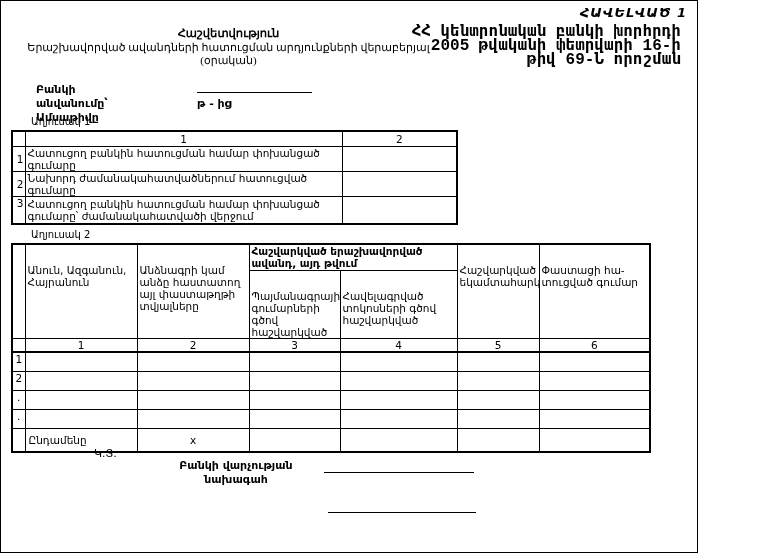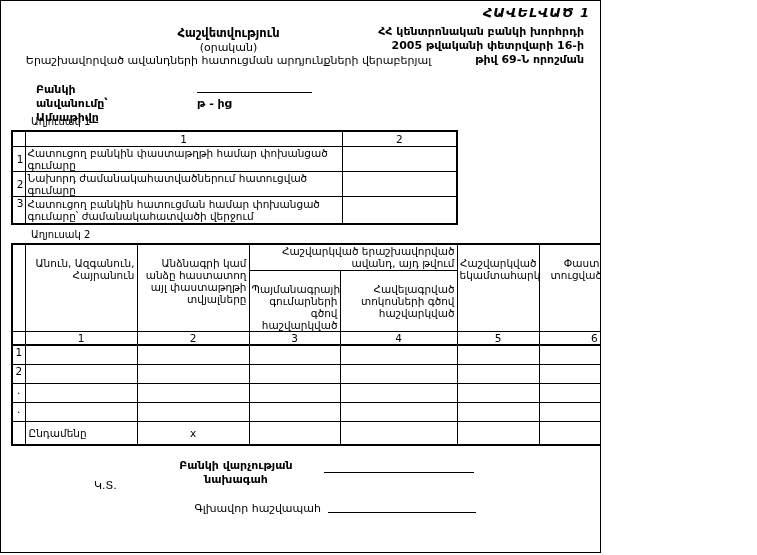--- a/index.html
+++ b/index.html
@@ -1,42 +1,42 @@
 <!DOCTYPE html>
 <html><head>
 <meta charset="utf-8">
 <style>
   * { box-sizing: border-box; }
   html, body { margin: 0; padding: 0; background: #fff; }
   .page {
     position: relative;
-    width: 601px;
+    width: 698px;
     height: 553px;
     border: 1px solid #000;
     background: #fff;
     color: #000;
     font-family: "DejaVu Sans", sans-serif;
     font-size: 11px;
     overflow: hidden;
   }
   .abs { position: absolute; }
 
   .appendix {
     top: 4px; right: 10px;
     font-weight: bold; font-style: italic;
     font-size: 13px; letter-spacing: 1px;
   }
   .decision {
     top: 24px; right: 16px; width: 300px;
     text-align: right; font-weight: bold;
-    font-size: 11px; line-height: 14px;
+    font-size: 16px; line-height: 14px; font-family: Liberation Mono, monospace;
   }
   .title-block {
     top: 26px; left: 15px; width: 425px;
-    text-align: center; line-height: 13.5px;
+    text-align: center; line-height: 13.5px; font-family: Liberation Serif, serif;
   }
   .title-block .t1 { font-weight: bold; font-size: 11.5px; }
 
   .bank-labels {
     top: 82px; left: 35px; width: 115px;
     text-align: left; font-weight: bold; line-height: 14px;
   }
   .blank-line { border-bottom: 1px solid #000; }
   .u-bank { top: 81px; left: 196px; width: 115px; height: 11px; }
   .date-suffix { top: 96px; left: 196px; font-weight: bold; }
@@ -56,52 +56,52 @@
     padding: 0 2px;
     font-weight: normal;
     overflow: hidden;
     line-height: 12px;
   }
   .t1-table { top: 129px; left: 10px; width: 445px; }
   .t2-table { top: 242px; left: 10px; width: 638px; }
 
   .numcell { text-align: right; padding: 0 1px; }
   .colnum { text-align: center; }
-  .hdr-top { vertical-align: top; text-align: right; padding-top: 12px; }
-  .hdr-mid { vertical-align: middle; text-align: right; }
+  .hdr-top { vertical-align: top; text-align: left; padding-top: 19px; }
+  .hdr-mid { vertical-align: middle; text-align: left; font-weight: bold; }
   .numrow td { height: 14px; text-align: center; border-bottom: 2px solid #000; }
   .datarow td { height: 19px; vertical-align: top; }
   .datarow .numcell { text-align: center; }
   .totalrow td { height: 24px; vertical-align: middle; }
   .total-label { text-align: left; padding-left: 3px; }
   .total-x { text-align: center; }
 
-  .seal { top: 478px; left: 93px; }
+  .seal { top: 446px; left: 93px; }
   .sig1 { top: 458px; left: 145px; width: 180px; text-align: center; line-height: 13.5px; font-weight: bold; }
   .u-sig1 { top: 461px; left: 323px; width: 150px; height: 11px; }
   .sig2 { top: 501px; left: 145px; width: 175px; text-align: right; }
   .u-sig2 { top: 501px; left: 327px; width: 148px; height: 11px; }
 </style>
 </head>
 <body>
 
 <div class="page">
 
   <div class="abs appendix">ՀԱՎԵԼՎԱԾ 1</div>
 
   <div class="abs decision">
     <div>ՀՀ կենտրոնական բանկի խորհրդի</div>
     <div>2005 թվականի փետրվարի 16-ի</div>
     <div>թիվ 69-Ն որոշման</div>
   </div>
 
   <div class="abs title-block">
     <div class="t1">Հաշվետվություն</div>
+    <div>Երաշխավորված ավանդների հատուցման արդյունքների վերաբերյալ</div>
     <div>(օրական)</div>
-    <div>Երաշխավորված ավանդների հատուցման արդյունքների վերաբերյալ</div>
   </div>
 
   <div class="abs bank-labels">
     <div>Բանկի անվանումը՝</div>
     <div>Ամսաթիվը</div>
   </div>
   <div class="abs blank-line u-bank"></div>
   <div class="abs date-suffix">թ - ից</div>
 
   <div class="abs caption cap1">Աղյուսակ 1</div>
@@ -113,21 +113,21 @@
         <col style="width:115px">
       </colgroup>
     <tbody>
         <tr style="height:15px">
       <td></td>
       <td class="colnum">1</td>
       <td class="colnum">2</td>
     </tr>
     <tr style="height:22px">
       <td class="numcell">1</td>
-      <td>Հատուցող բանկին փաստաթղթի համար փոխանցած գումարը</td>
+      <td>Հատուցող բանկին հատուցման համար փոխանցած գումարը</td>
       <td></td>
     </tr>
     <tr style="height:22px">
       <td class="numcell">2</td>
       <td>Նախորդ ժամանակահատվածներում հատուցված գումարը</td>
       <td></td>
     </tr>
     <tr style="height:28px">
       <td class="numcell" style="vertical-align:top">3</td>
       <td>Հատուցող բանկին հատուցման համար փոխանցած գումարը՝ ժամանակահատվածի վերջում</td>
@@ -218,16 +218,15 @@
   </tbody>
     </table>
 
   <div class="abs seal">Կ.Տ.</div>
 
   <div class="abs sig1">
     <div>Բանկի վարչության նախագահ</div>
   </div>
   <div class="abs blank-line u-sig1"></div>
 
-  <div class="abs sig2">Գլխավոր հաշվապահ</div>
   <div class="abs blank-line u-sig2"></div>
 
 </div>
 
 </body></html>

